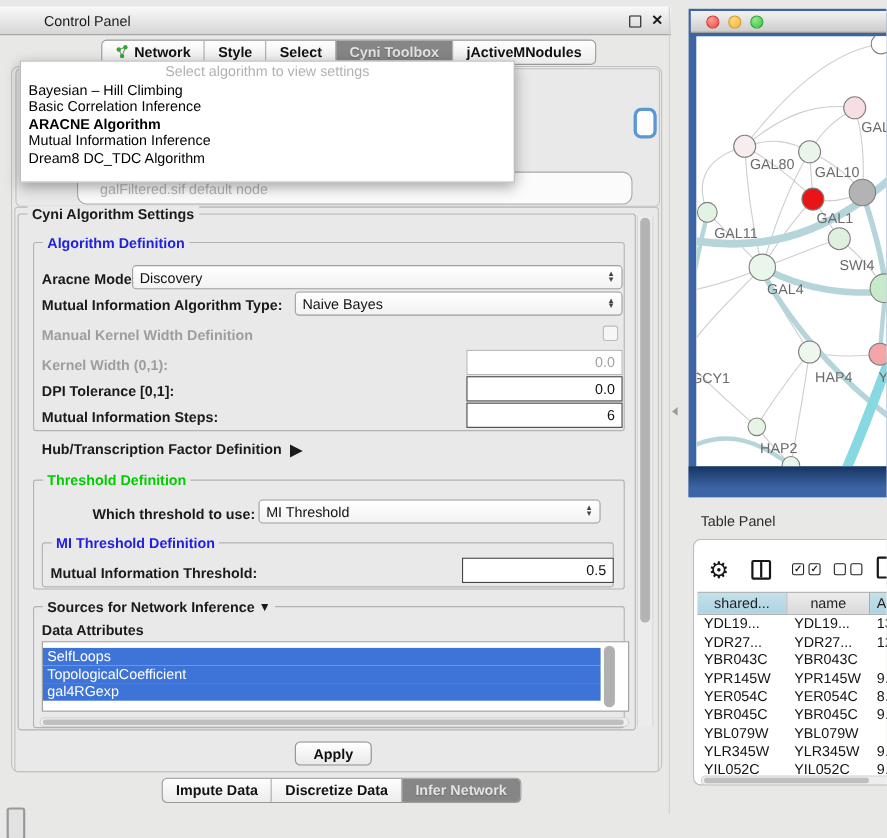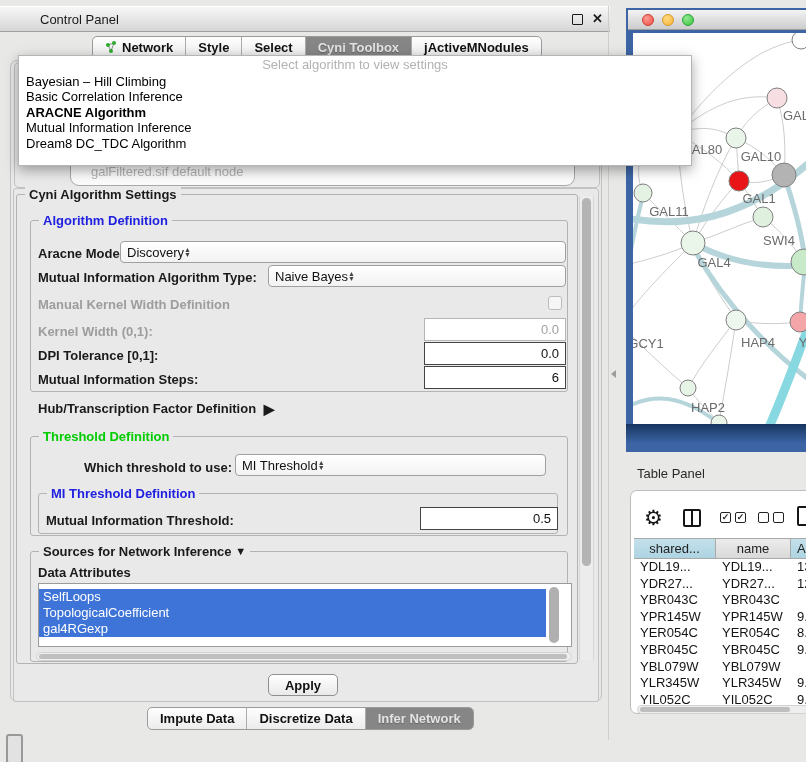--- a/index.html
+++ b/index.html
@@ -23,21 +23,21 @@
   .seg .tab.sel { background:#868686; color:#e4e4e4; text-shadow:0 1px 1px rgba(0,0,0,.25); }
 
   
   .panel { border:1px solid #c2c2c2; border-radius:7px; background:#e9e9e9; }
   .group { border:1px solid #b3b3b3; border-radius:3px; }
   .gtitle { position:absolute; top:-8px; left:8px; background:#e9e9e9; padding:0 4px;
     font-size:13px; font-weight:bold; color:#1a1a1a; white-space:nowrap; }
   .lbl { position:absolute; font-size:13px; font-weight:bold; color:#1a1a1a; white-space:nowrap; }
   .lbl.dis { color:#9d9d9d; }
 
-  .combo { position:absolute; display:flex; align-items:center; 
+  .combo { position:absolute; display:flex; align-items:center; justify-content:space-between;
     height:22px; border:1px solid #a0a0a0; border-radius:4px; background:linear-gradient(#ffffff,#f2f2f2);
     font-size:13px; color:#111; padding:0 6px; }
   .spin { display:flex; flex-direction:column; line-height:5px; font-size:7px; color:#444; }
   .field { position:absolute; height:23px; background:#fff; font-size:13px; color:#111;
     text-align:right; line-height:21px; padding-right:6px; border:1px solid #444; }
   .field.dis { border:1px solid #b5b5b5; color:#a2a2a2; }
   .cbx { position:absolute; width:14px; height:14px; border:1px solid #bcbcbc; border-radius:3px; background:#f6f6f6; }
 
   .srclist { position:absolute; background:#fff; border:1px solid #9a9a9a; overflow:hidden; }
   .srcrow { height:16px; line-height:16px; font-size:13px; color:#fff; background:#3e74d7; padding-left:4px;
@@ -45,21 +45,21 @@
   .srclist .pad-top { height:5px; background:#fff; }
   .vthumb { position:absolute; background:#b0b0b0; border-radius:5px; }
   .hscroll { position:absolute; height:9px; background:#eee; border:1px solid #d2d2d2; border-radius:5px; }
   .hthumb { position:absolute; top:1px; height:5px; background:#bfbfbf; border-radius:3px; }
 
   .btn { position:absolute; height:22px; border:1px solid #8f8f8f; border-radius:5px;
     background:linear-gradient(#ffffff,#e9e9e9); font-size:13px; font-weight:bold; color:#111;
     display:flex; align-items:center; justify-content:center; }
 
   
-  .overlay { left:18px; top:55px; width:674px; height:111px; background:#fff;
+  .overlay { left:18px; top:55px; width:450px; height:111px; background:#fff;
     border:1px solid #b5b5b5; box-shadow:0 4px 12px rgba(0,0,0,.35); z-index:50; }
   .overlay .ph { text-align:center; font-size:13px; color:#b2b2b2; height:18px; line-height:18px; }
   .overlay .item { font-size:13px; color:#000; height:15.4px; line-height:15.4px; padding-left:7px; white-space:nowrap; }
   .overlay .item.bold { font-weight:bold; }
 
   
   .netwin { left:626px; top:8px; width:180px; height:444px; background:#3d65a6; }
   .net-titlebar { position:absolute; left:2px; top:2px; right:0; height:20px;
     background:linear-gradient(#f3f3f3,#cccccc); border-bottom:1px solid #9e9e9e; }
   .light { position:absolute; top:4px; width:12px; height:12px; border-radius:50%; }

